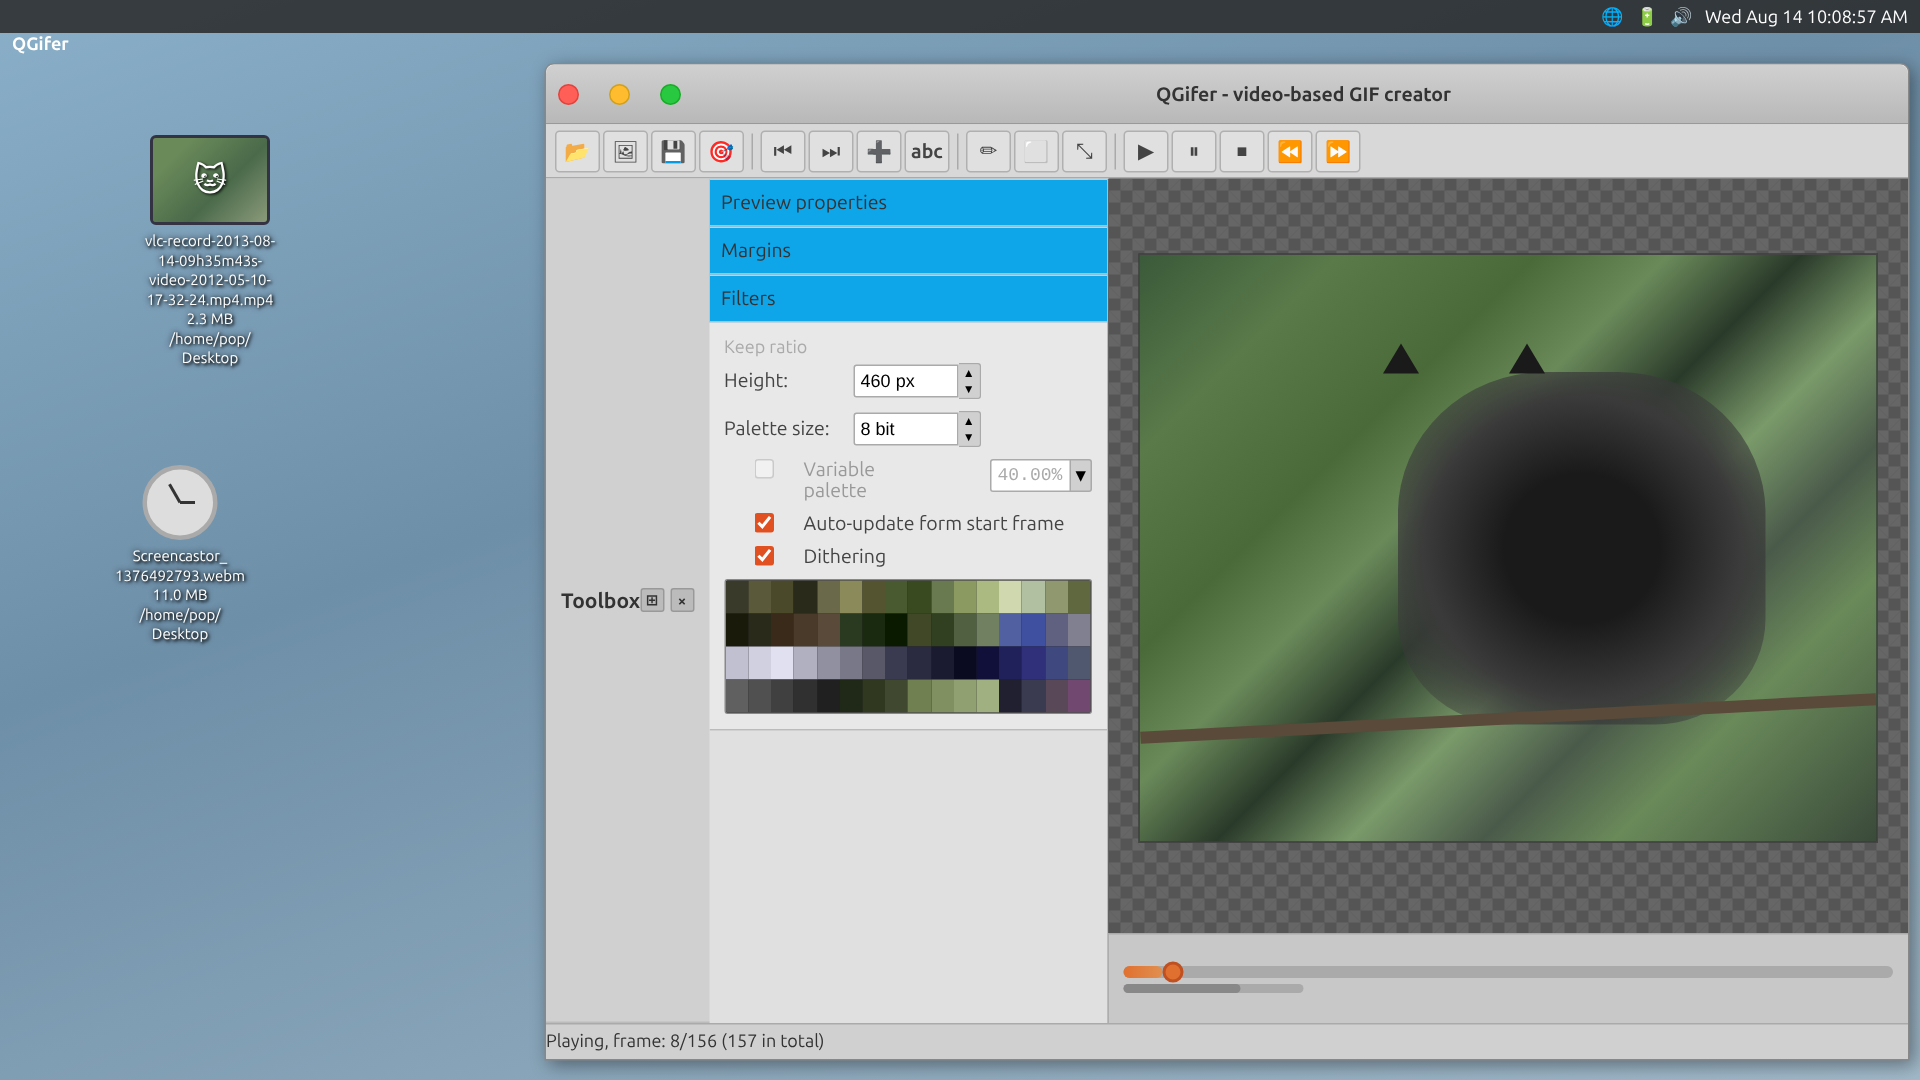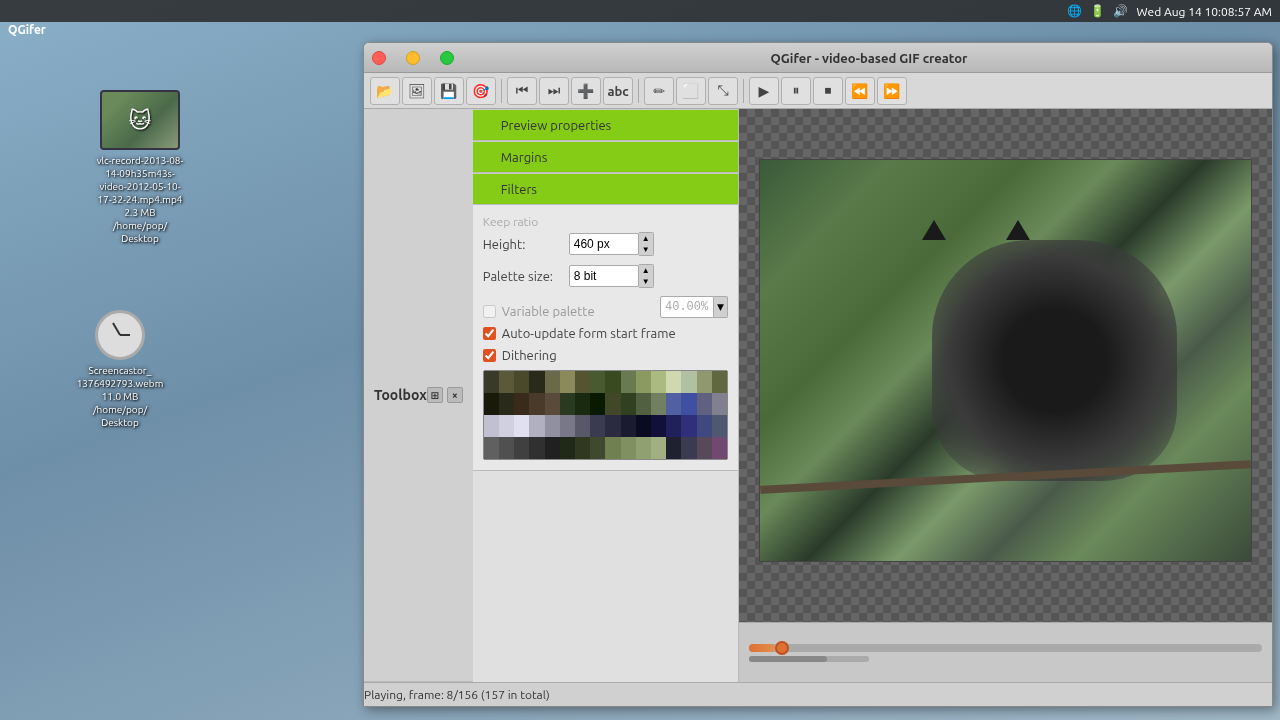--- a/index.html
+++ b/index.html
@@ -122,21 +122,21 @@
       background: #e8e8e8;
       border: 1px solid #888;
       border-radius: 6px 6px 0 0;
       box-shadow: 3px 3px 12px rgba(0,0,0,0.4);
       display: flex;
       flex-direction: column;
     }
 
     
     .titlebar {
-      height: 30px;
+      height: 40px;
       background: linear-gradient(180deg, #d0d0d0 0%, #b8b8b8 100%);
       border-radius: 6px 6px 0 0;
       display: flex;
       align-items: center;
       padding: 0 8px;
       gap: 20px;
       border-bottom: 1px solid #999;
     }
     .win-btn {
       width: 14px; height: 14px;
@@ -220,24 +220,24 @@
     }
 
     .toolbox-content {
       flex: 1;
       overflow-y: auto;
       overflow-x: hidden;
     }
 
     
     .section-header {
-      background: #84cc16;
+      background: #0ea5e9;
       border-bottom: 1px solid #bbb;
       border-top: 1px solid #ccc;
-      padding: 8px 28px;
+      padding: 8px 8px;
       font-size: 13px;
       color: #333;
       cursor: pointer;
       user-select: none;
     }
 
     .section-content {
       background: #e8e8e8;
       padding: 10px;
       border-bottom: 1px solid #bbb;
@@ -293,23 +293,24 @@
       border-radius: 3px;
       cursor: pointer;
       font-size: 12px;
       text-align: center;
       color: #333;
       margin-bottom: 8px;
     }
 
     .checkbox-row {
       display: flex;
-      align-items: flex-end;
-      gap: 6px;
+      align-items: flex-start;
+      gap: 20px;
       margin-bottom: 8px;
+      margin-left: 20px;
     }
     .checkbox-row input[type=checkbox] {
       accent-color: #e05020;
     }
     .checkbox-label { color: #444; font-size: 13px; }
     .checkbox-disabled { color: #999; }
 
     
     .palette-container {
       width: 100%;

